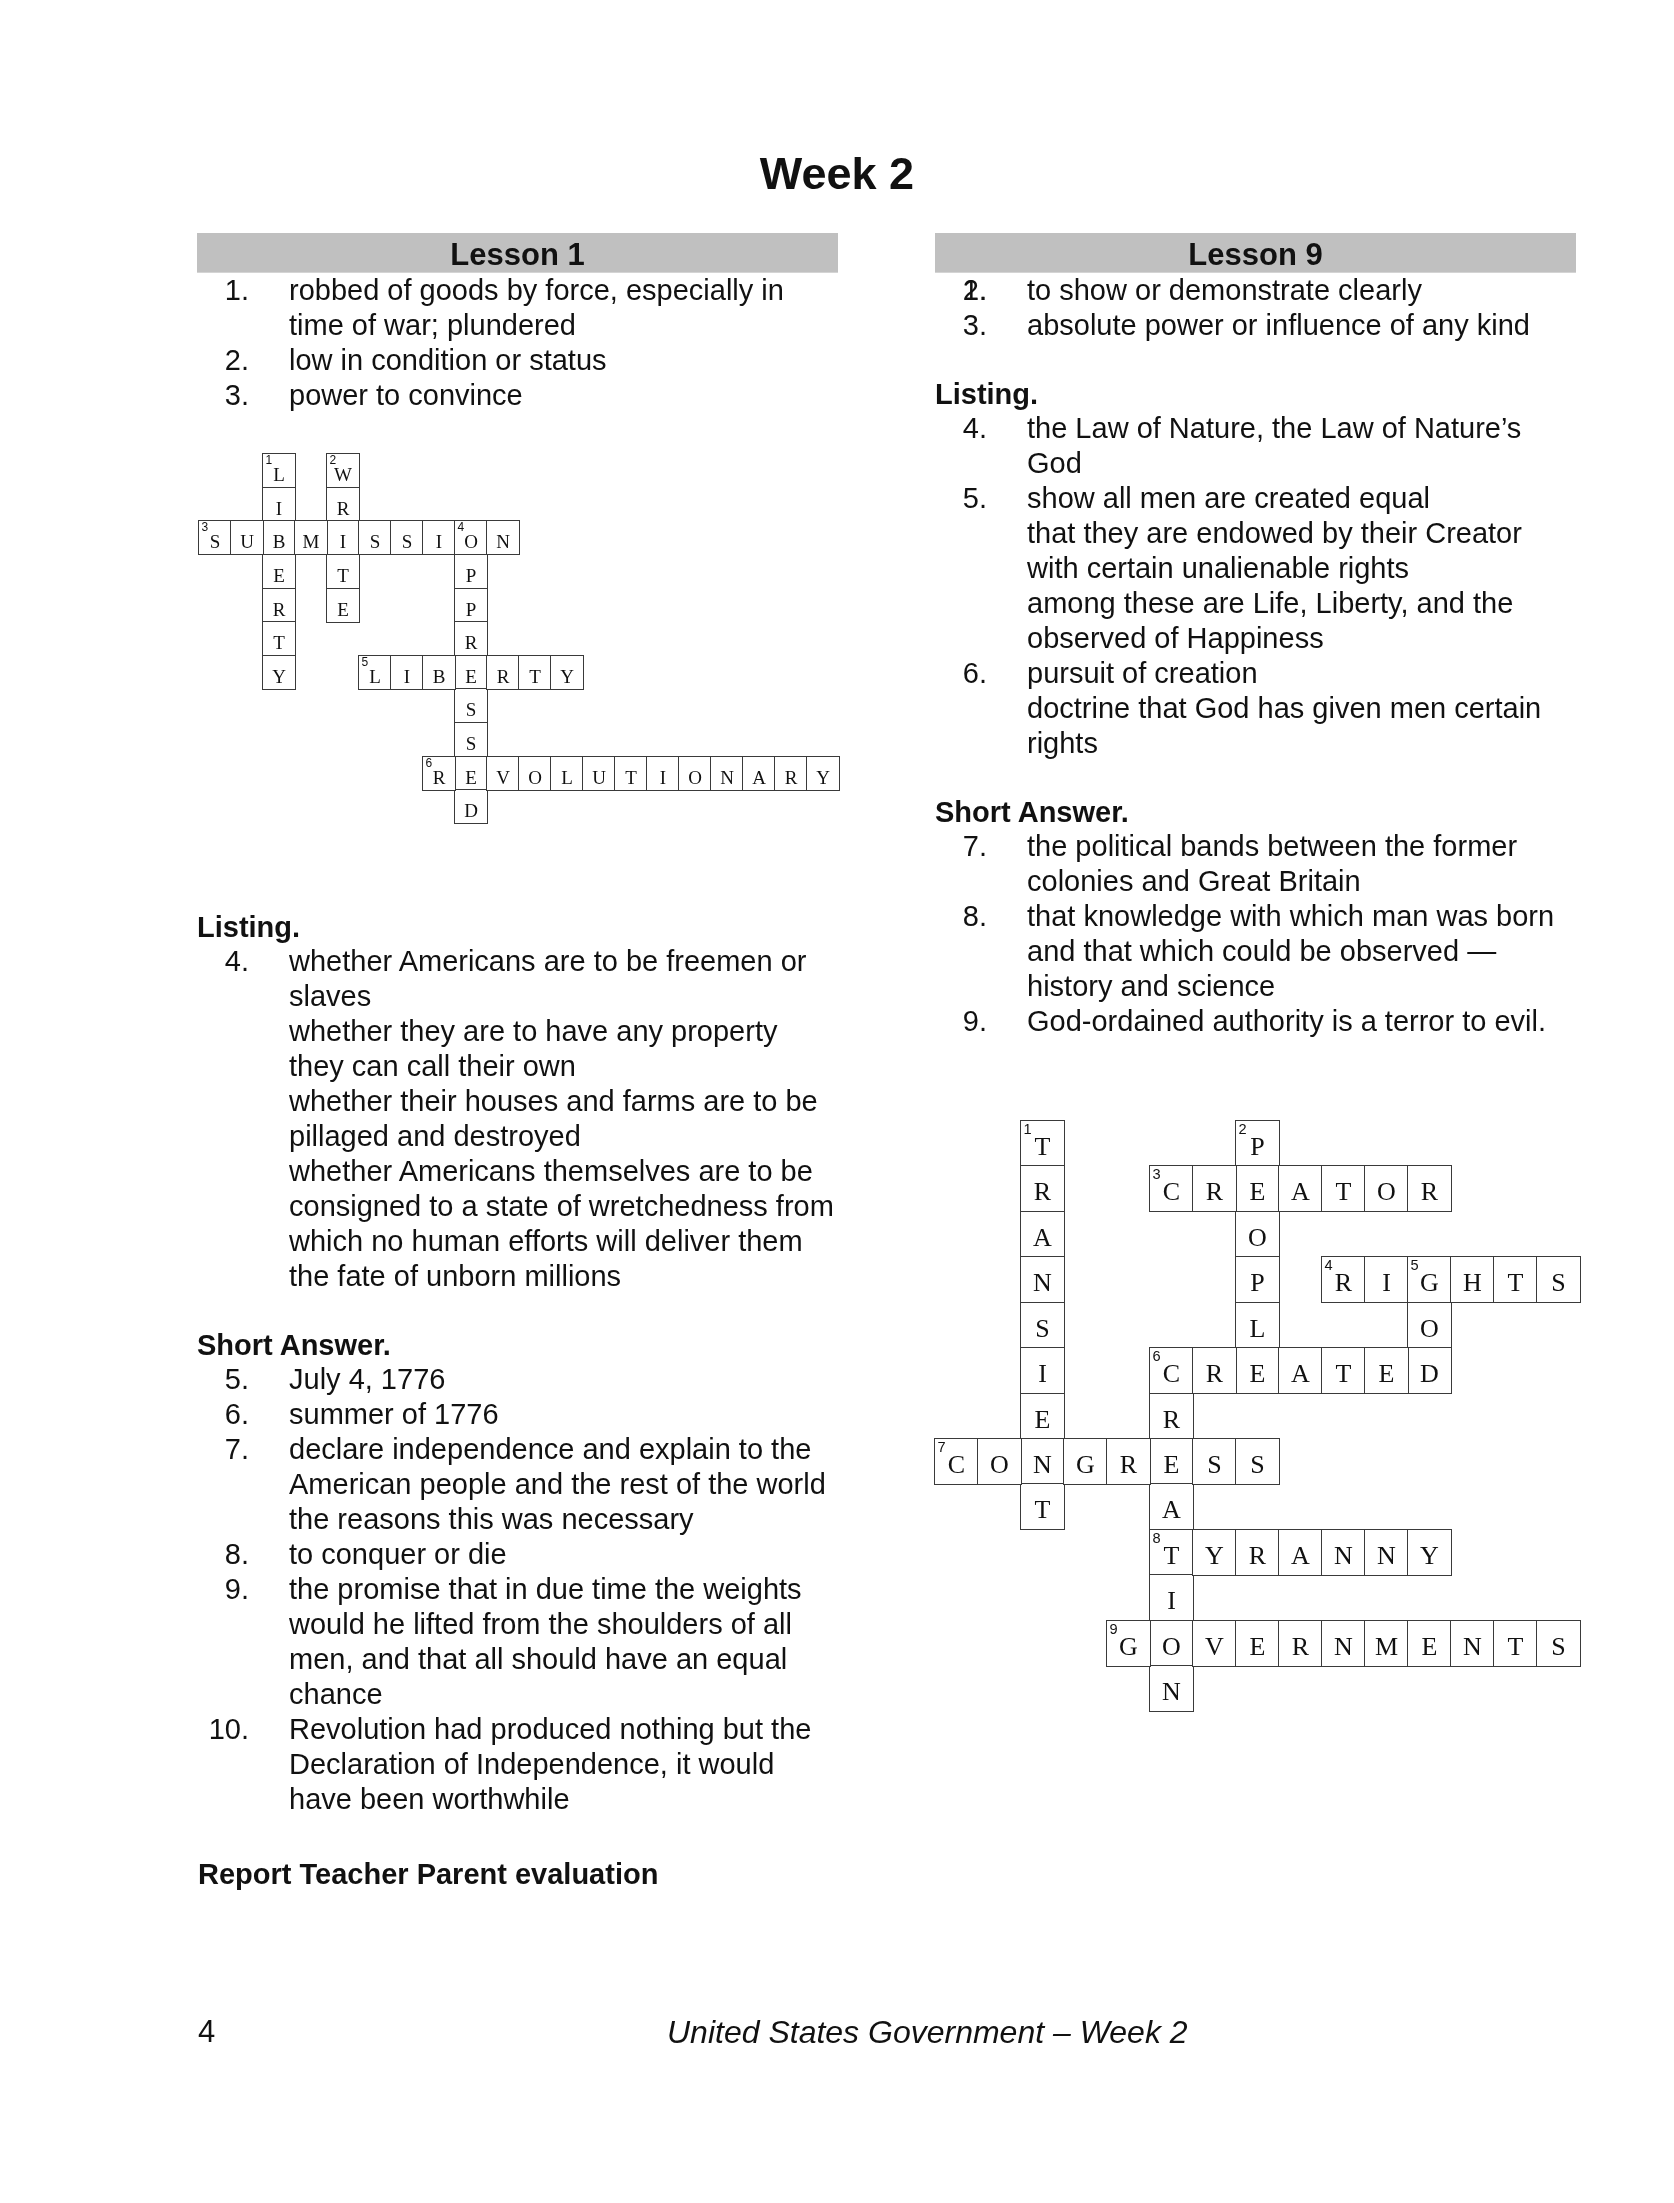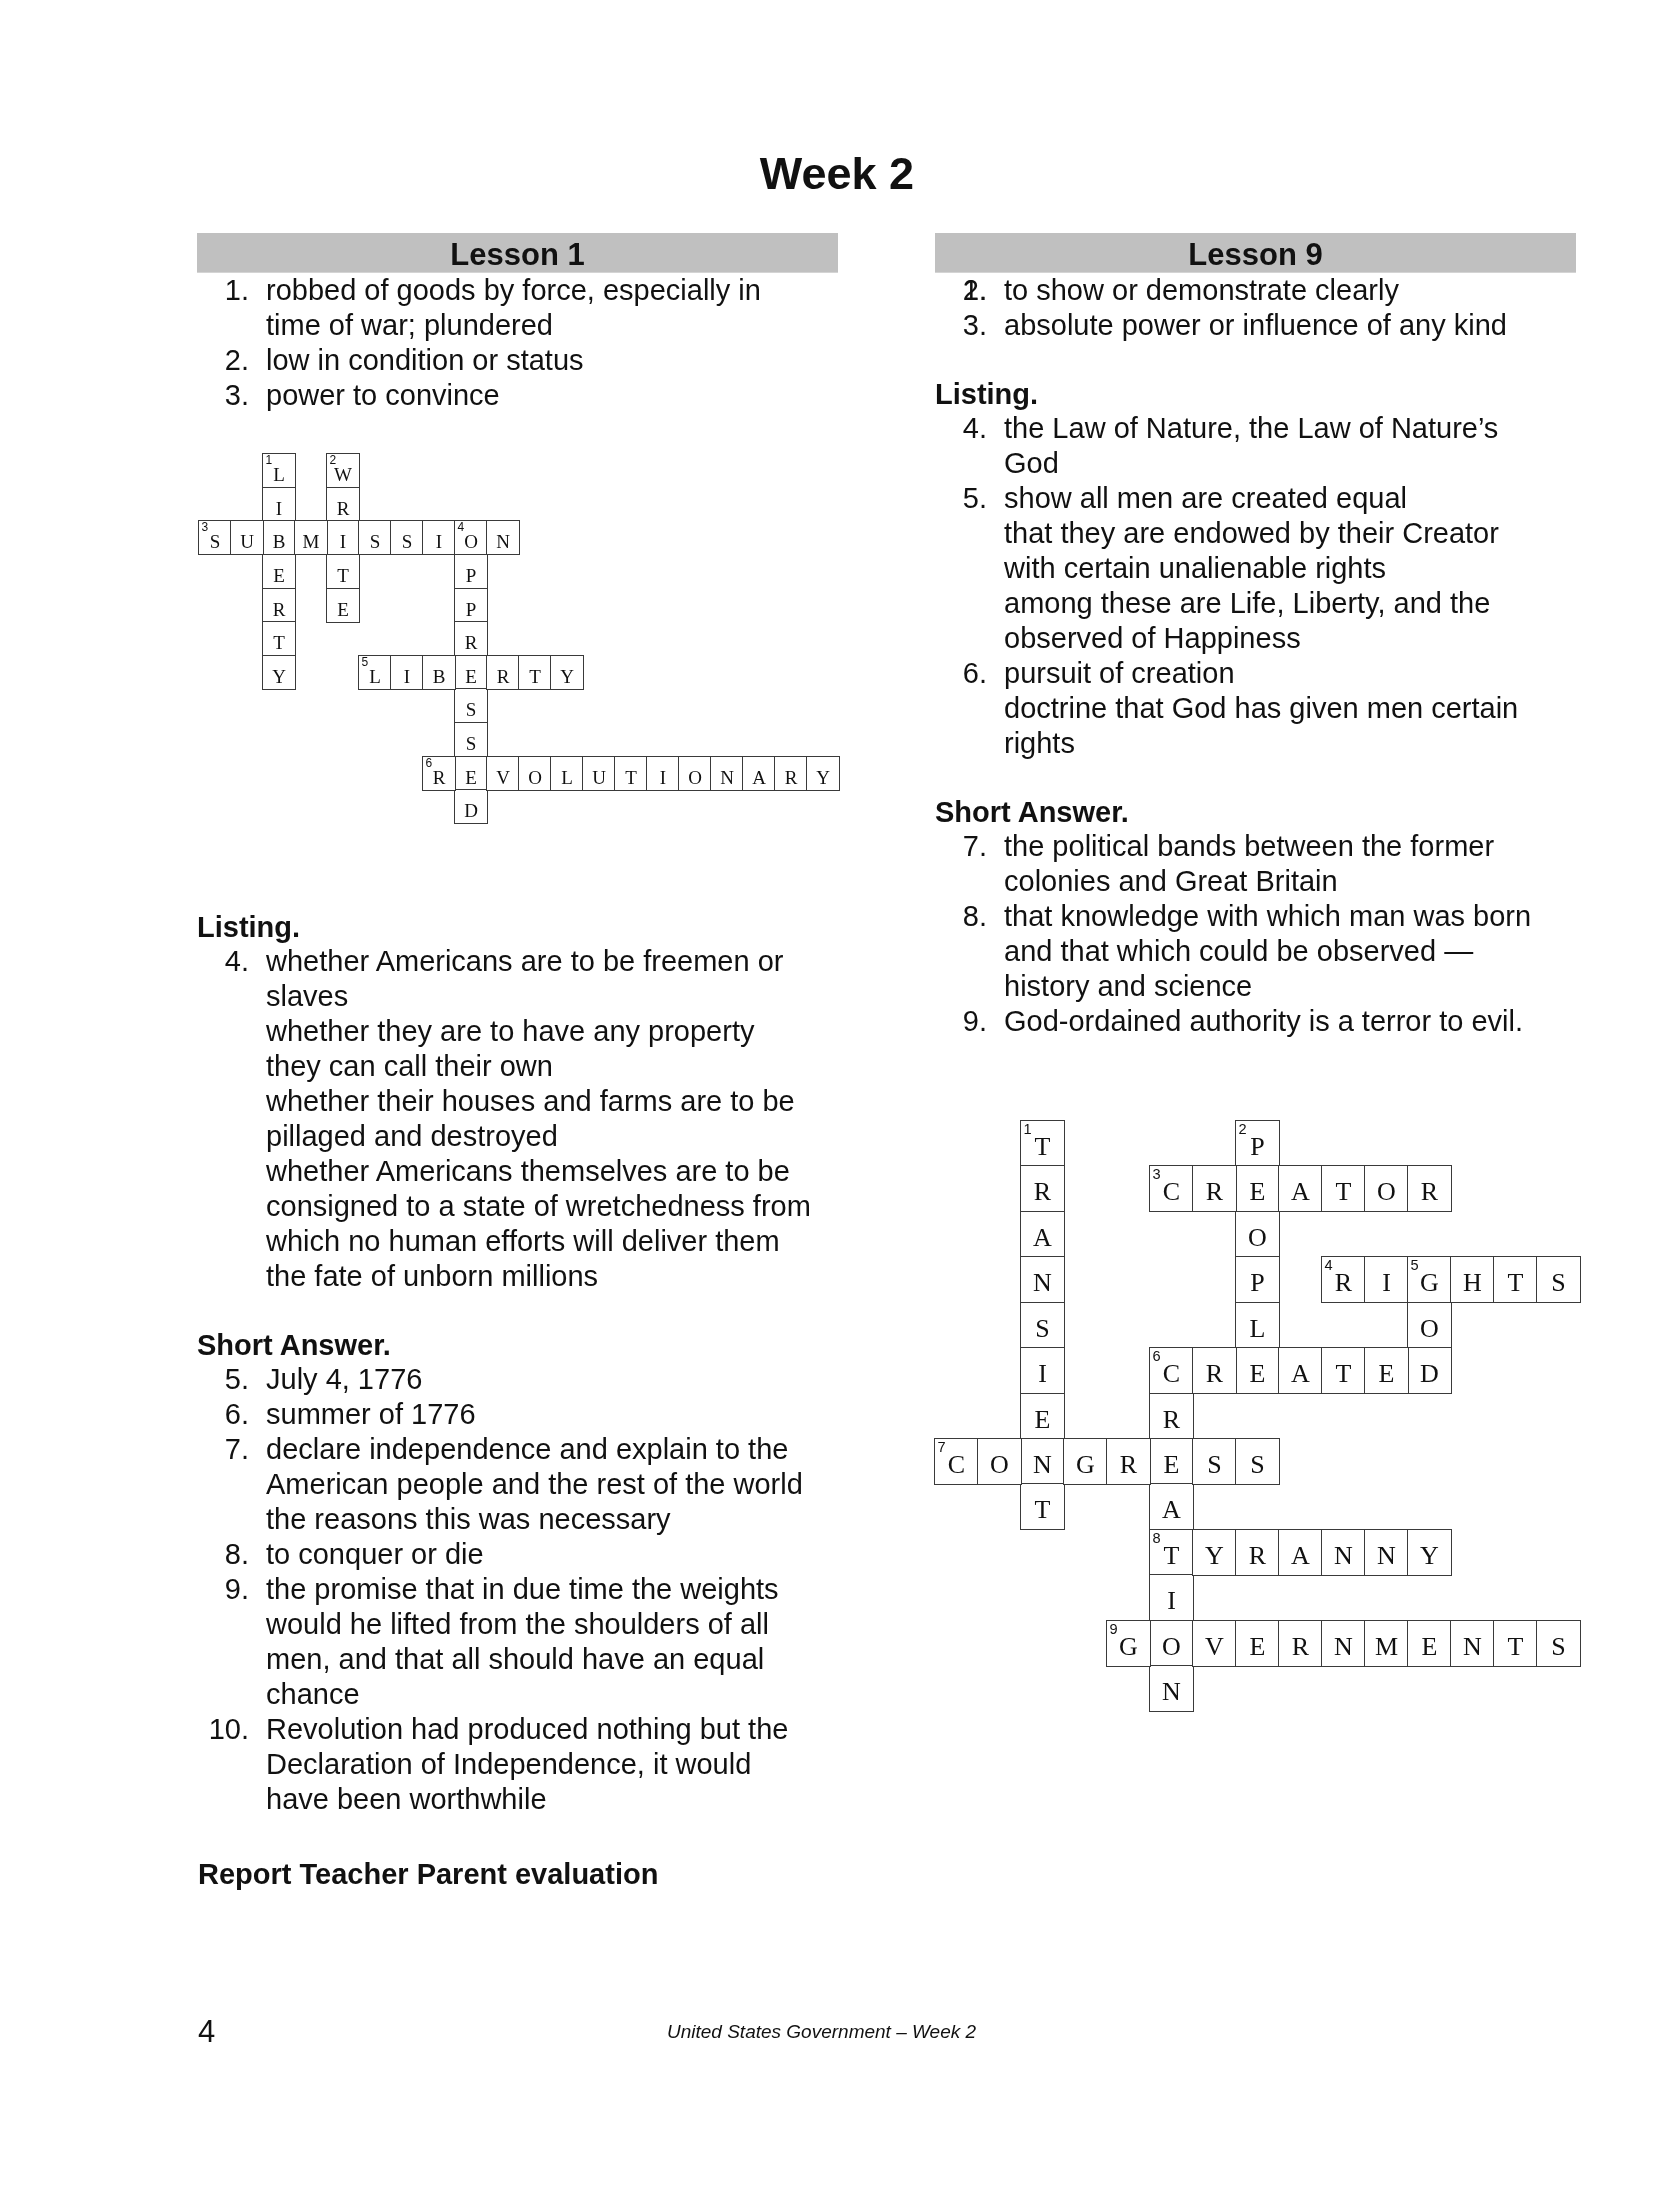--- a/index.html
+++ b/index.html
@@ -9,27 +9,27 @@
            font-size: 45px; font-weight: bold; line-height: 52px; }
   .col { position: absolute; top: 233px; width: 641px; }
   .col.left { left: 197px; }
   .col.right { left: 935px; }
   .bar { background: #c0c0c0; height: 39px; border-bottom: 1.7px solid #d4d4d4;
          text-align: center; font-size: 31px; font-weight: bold; line-height: 43px; overflow: hidden; }
   .sec-title { font-size: 29px; font-weight: bold; line-height: 34px; margin: 0; }
   ol.items { list-style: none; margin: 0; padding: 0; }
   ol.items li { position: relative; padding-left: 69px; font-size: 29px; line-height: 35px; }
   ol.items li .num { position: absolute; left: 0; width: 52px; text-align: right; }
-  ol.items li .line { display: block; white-space: nowrap; }
+  ol.items li .line { display: block; white-space: nowrap; margin-left: 23px; }
   .grid { position: absolute; }
   .cell { position: absolute; box-sizing: border-box; border: 1.7px solid #3a3a3a; background: #fff;
           font-family: "Liberation Serif", serif; text-align: center; color: #111; }
   .cell .clue { position: absolute; left: 2.6px; top: 0px; font-family: "Liberation Sans", sans-serif; }
   .footer-num { position: absolute; left: 198px; top: 2015px; font-size: 31px; line-height: 34px; }
-  .footer-text { position: absolute; left: 667px; top: 2015px; font-size: 19px; line-height: 34px; font-style: italic; }
+  .footer-text { position: absolute; left: 667px; top: 2015px; font-size: 32px; line-height: 34px; font-style: italic; }
   .report { position: absolute; left: 198px; top: 1857px; font-size: 29px; font-weight: bold; line-height: 34px; }
 </style>
 </head>
 <body>
 
 <div class="title">Week 2</div>
 
 <div class="col left">
   <div class="bar">Lesson 1</div>
   <ol class="items">

